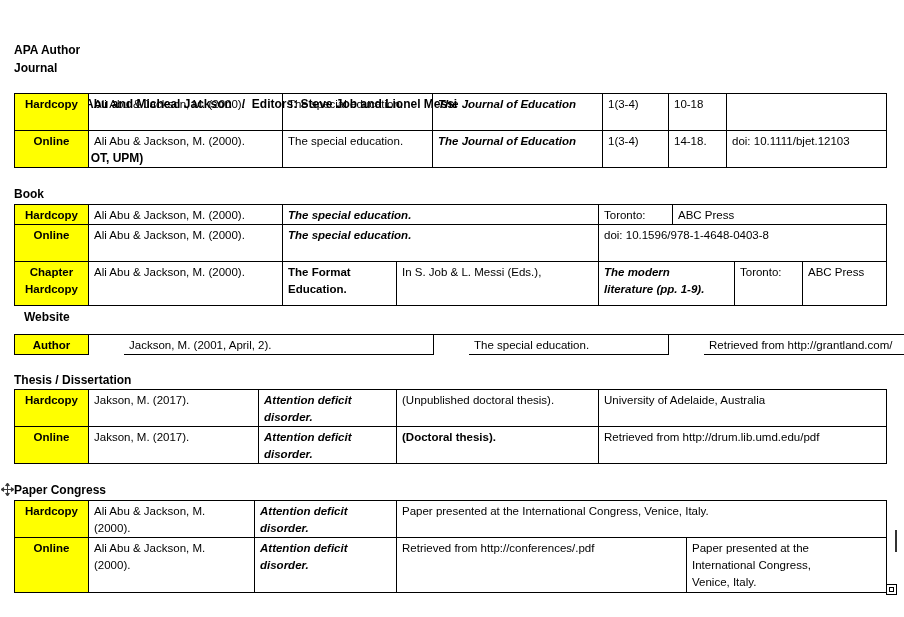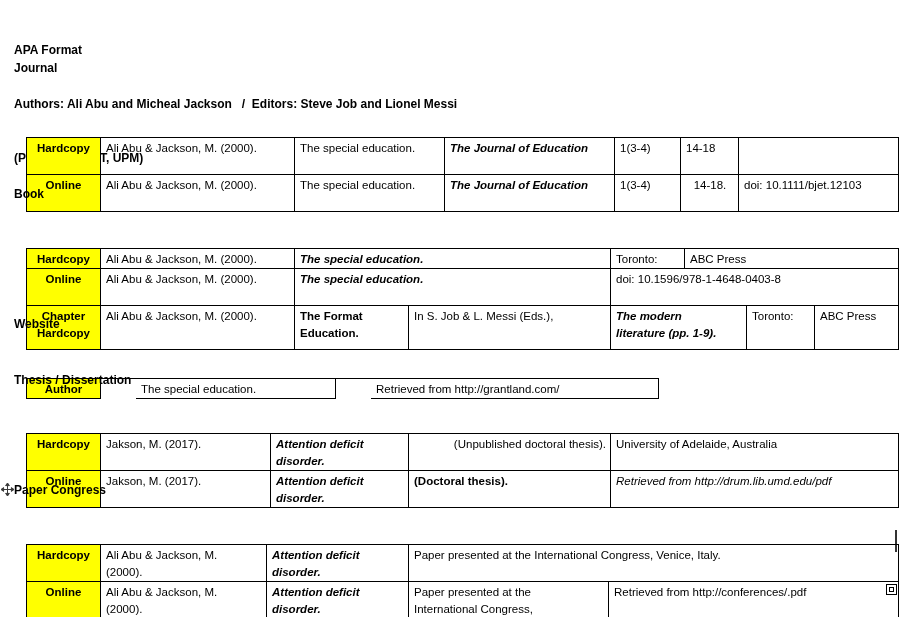--- a/index.html
+++ b/index.html
@@ -5,21 +5,21 @@
   html,body{margin:0;padding:0;background:#fff;}
   .doc{
     position:relative;width:904px;height:617px;background:#ffffff;
     font-family:"Liberation Sans",sans-serif;color:#000;overflow:hidden;
   }
   .hdr{
     position:absolute;left:14px;top:5px;font-weight:bold;font-size:12px;
     line-height:18px;white-space:pre-wrap;
   }
   .heading{position:absolute;left:14px;font-weight:bold;font-size:12px;line-height:14px;}
-  .tbl{position:absolute;left:26px;border-top:1px solid #000;border-left:1px solid #000;margin-top:44px;}
+  .tbl{position:absolute;left:14px;border-top:1px solid #000;border-left:1px solid #000;}
   .row{display:flex;}
   .cell{
     box-sizing:border-box;border-right:1px solid #000;border-bottom:1px solid #000;
     font-size:11.5px;line-height:17px;padding:2px 4px 0 5px;white-space:pre-line;
     overflow:hidden;
   }
   .cell.label{background:var(--hl,#ffff00);font-weight:bold;text-align:center;padding-left:2px;padding-right:2px;}
   .cell.b{font-weight:bold;}
   .cell.i{font-style:italic;}
   .move-handle{position:absolute;left:1px;top:482px;width:13px;height:13px;cursor:move;}
@@ -29,21 +29,21 @@
     border:1px solid #000;box-sizing:border-box;display:flex;align-items:center;justify-content:center;
   }
   .resize-handle .inner{width:5px;height:5px;border:1px solid #000;box-sizing:border-box;}
 </style>
 </head>
 <body>
 
 <div class="doc">
 
   <div class="hdr">
-    <div>APA Format</div>
+    <div>APA Author</div>
     <div>Authors: Ali Abu and Micheal Jackson   /  Editors: Steve Job and Lionel Messi</div>
     <div>(Prepared by OT, UPM)</div>
   </div>
 
   <div class="move-handle">
     <svg width="13" height="13" viewBox="0 0 13 13" aria-hidden="true">
       <g stroke="#3a3a3a" stroke-width="1" fill="#3a3a3a">
         <line x1="6.5" y1="2" x2="6.5" y2="11"></line>
         <line x1="2" y1="6.5" x2="11" y2="6.5"></line>
         <polygon points="6.5,0 4.6,2.6 8.4,2.6"></polygon>
@@ -61,30 +61,30 @@
   </div>
 
 <div class="heading" style="top: 61px;">Journal</div>
     <div class="tbl" style="top: 93px;">
       <div class="row" style="height: 37px;">
         <div class="cell label" style="width: 74px;">Hardcopy</div>
         <div class="cell" style="width: 194px;">Ali Abu &amp; Jackson, M. (2000).</div>
         <div class="cell" style="width: 150px;">The special education.</div>
         <div class="cell b i" style="width: 170px;">The Journal of Education</div>
         <div class="cell" style="width: 66px;">1(3-4)</div>
-        <div class="cell" style="width: 58px;">14-18</div>
+        <div class="cell" style="width: 58px;">10-18</div>
         <div class="cell" style="width: 160px;"></div>
       </div>
       <div class="row" style="height: 37px;">
         <div class="cell label" style="width: 74px;">Online</div>
         <div class="cell" style="width: 194px;">Ali Abu &amp; Jackson, M. (2000).</div>
         <div class="cell" style="width: 150px;">The special education.</div>
         <div class="cell b i" style="width: 170px;">The Journal of Education</div>
         <div class="cell" style="width: 66px;">1(3-4)</div>
-        <div class="cell" style="width: 58px; text-align: center;">14-18.</div>
+        <div class="cell" style="width: 58px;">14-18.</div>
         <div class="cell" style="width: 160px;">doi: 10.1111/bjet.12103</div>
       </div>
     </div>
     <div class="heading" style="top: 187px;">Book</div>
     <div class="tbl" style="top: 204px;">
       <div class="row" style="height: 20px;">
         <div class="cell label" style="width: 74px;">Hardcopy</div>
         <div class="cell" style="width: 194px;">Ali Abu &amp; Jackson, M. (2000).</div>
         <div class="cell b i" style="width: 316px;">The special education.</div>
         <div class="cell" style="width: 74px;">Toronto:</div>
@@ -102,62 +102,63 @@
         <div class="cell" style="width: 194px;">Ali Abu &amp; Jackson, M. (2000).</div>
         <div class="cell b" style="width: 114px;">The Format
 Education.</div>
         <div class="cell" style="width: 202px;">In S. Job &amp; L. Messi (Eds.),</div>
         <div class="cell b i" style="width: 136px;">The modern
 literature (pp. 1-9).</div>
         <div class="cell" style="width: 68px;">Toronto:</div>
         <div class="cell" style="width: 84px;">ABC Press</div>
       </div>
     </div>
-    <div class="heading" style="top: 317px;">Website</div>
+    <div class="heading" style="top: 310px; margin-left: 10px;">Website</div>
     <div class="tbl" style="top: 334px;">
       <div class="row" style="height: 20px; gap: 35px;">
         <div class="cell label" style="width: 74px;">Author</div>
+        <div class="cell" style="width: 310px;">Jackson, M. (2001, April, 2).</div>
         <div class="cell" style="width: 200px;">The special education.</div>
         <div class="cell" style="width: 288px;">Retrieved from http://grantland.com/</div>
       </div>
     </div>
     <div class="heading" style="top: 373px;">Thesis / Dissertation</div>
     <div class="tbl" style="top: 389px;">
       <div class="row" style="height: 37px;">
         <div class="cell label" style="width: 74px;">Hardcopy</div>
         <div class="cell" style="width: 170px;">Jakson, M. (2017).</div>
         <div class="cell b i" style="width: 138px;">Attention deficit
 disorder.</div>
-        <div class="cell" style="width: 202px; text-align: right;">(Unpublished doctoral thesis).</div>
+        <div class="cell" style="width: 202px;">(Unpublished doctoral thesis).</div>
         <div class="cell" style="width: 288px;">University of Adelaide, Australia</div>
       </div>
       <div class="row" style="height: 37px;">
         <div class="cell label" style="width: 74px;">Online</div>
         <div class="cell" style="width: 170px;">Jakson, M. (2017).</div>
         <div class="cell b i" style="width: 138px;">Attention deficit
 disorder.</div>
         <div class="cell" style="width: 202px; font-weight: bold;">(Doctoral thesis).</div>
-        <div class="cell" style="width: 288px; font-style: italic;">Retrieved from http://drum.lib.umd.edu/pdf</div>
+        <div class="cell" style="width: 288px;">Retrieved from http://drum.lib.umd.edu/pdf</div>
       </div>
     </div>
     <div class="heading" style="top: 483px;">Paper Congress</div>
     <div class="tbl" style="top: 500px;">
       <div class="row" style="height: 37px;">
         <div class="cell label" style="width: 74px;">Hardcopy</div>
         <div class="cell" style="width: 166px;">Ali Abu &amp; Jackson, M.
 (2000).</div>
         <div class="cell b i" style="width: 142px;">Attention deficit
 disorder.</div>
         <div class="cell" style="width: 490px;">Paper presented at the International Congress, Venice, Italy.</div>
       </div>
       <div class="row" style="height: 55px;">
         <div class="cell label" style="width: 74px;">Online</div>
         <div class="cell" style="width: 166px;">Ali Abu &amp; Jackson, M.
 (2000).</div>
         <div class="cell b i" style="width: 142px;">Attention deficit
 disorder.</div>
+        <div class="cell" style="width: 290px;">Retrieved from http://conferences/.pdf</div>
         <div class="cell" style="width: 200px;">Paper presented at the
 International Congress,
 Venice, Italy.</div>
-        <div class="cell" style="width: 290px;">Retrieved from http://conferences/.pdf</div>
       </div>
     </div>
   </div>
 
 </body></html>

